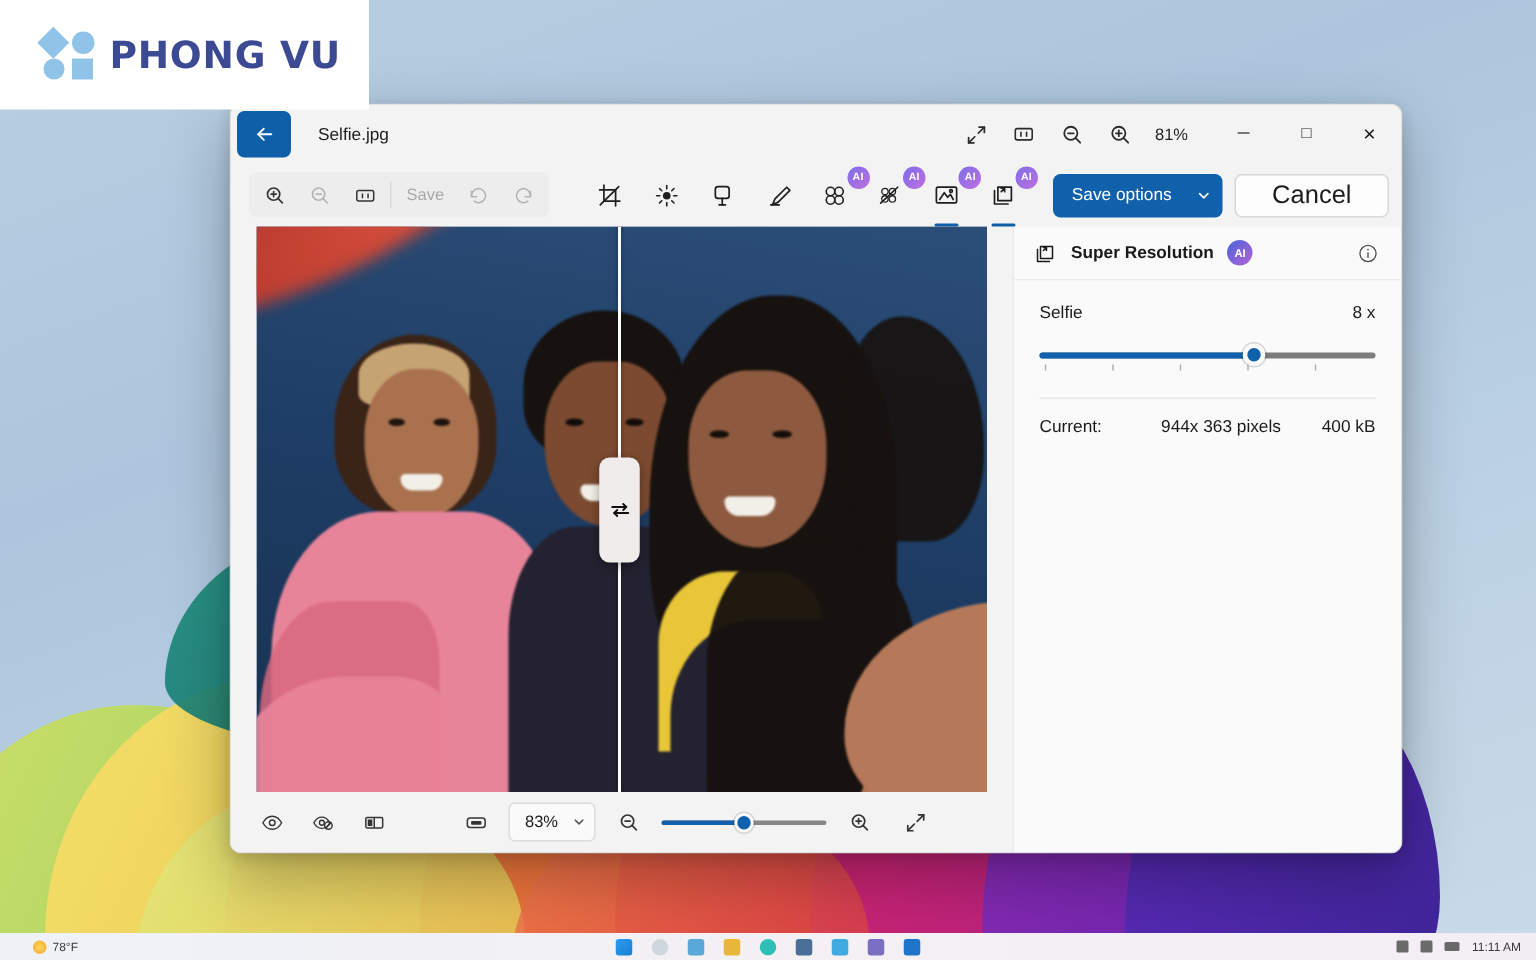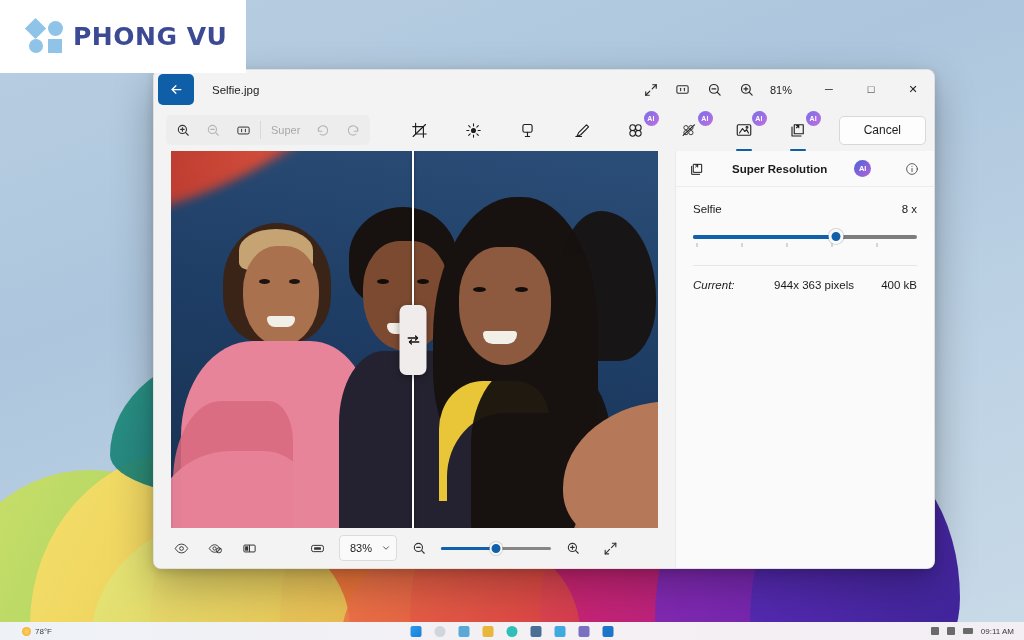--- a/index.html
+++ b/index.html
@@ -188,21 +188,21 @@
   }
   #save-chevron {
     width: 22px; display: flex; align-items: center; justify-content: center;
   }
   #cancel-button {
     height: 29px;
     background: #fdfdfd;
     color: #1c1c1c;
     border: 1px solid #d8d8d8;
     border-radius: 5px;
-    font-size: 12px;
+    font-size: 17px;
     font-family: "Liberation Sans", sans-serif;
     padding: 0 24px;
     cursor: pointer;
   }
 
   
   #window-body { flex: 1; display: flex; min-height: 0; }
 
   #canvas-area {
     width: 521px; flex: none;
@@ -322,21 +322,21 @@
     flex: 1;
     background: #fafafa;
     display: flex; flex-direction: column;
     border-left: 1px solid #eaeaea;
     min-width: 0;
   }
   #panel-header {
     height: 36px; flex: none;
     display: flex; align-items: center;
     padding: 0 12px 0 13px;
-    gap: 27px;
+    gap: 9px;
     border-bottom: 1px solid #ededed;
   }
   #panel-title {
     font-size: 11.5px; font-weight: 600; color: #1a1a1a;
   }
   #panel-ai-badge {
     width: 17px; height: 17px;
     border-radius: 50%;
     background: linear-gradient(135deg, #4a63d8, #b563d8);
     color: #fff; font-size: 7.5px; font-weight: 700;
@@ -385,21 +385,21 @@
   }
   #panel-divider {
     height: 1px; background: #e6e6e6;
     margin: 16px 0 13px 0;
   }
   .info-row {
     display: flex; align-items: baseline;
     font-size: 11.5px; color: #1a1a1a;
     margin-bottom: 13px;
   }
-  .info-label { width: 78px; flex: none; font-style: italic; }
+  .info-label { width: 78px; flex: none; }
   .info-dims { flex: 1; text-align: center; }
   .info-size { width: 60px; text-align: right; flex: none; }
 
   #generate-button {
     width: 100%;
     height: 29px;
     border: none;
     border-radius: 5px;
     background: linear-gradient(90deg, #2255c4 0%, #5a5ccb 35%, #9a62c8 65%, #c470c7 100%);
     color: #fff;
@@ -534,21 +534,21 @@
           </svg>
         </div>
         <div class="cb-icon">
           <svg width="15" height="15" viewBox="0 0 24 24" fill="none" stroke="currentColor" stroke-width="1.6">
             <rect x="3" y="6.5" width="18" height="11" rx="2"></rect>
             <line x1="9" y1="10" x2="9" y2="14" stroke-linecap="round"></line>
             <line x1="15" y1="10" x2="15" y2="14" stroke-linecap="round"></line>
           </svg>
         </div>
         <div class="vsep"></div>
-        <div id="reset-label">Super</div>
+        <div id="reset-label">Save</div>
         <div class="cb-icon disabled">
           <svg width="14" height="14" viewBox="0 0 24 24" fill="none" stroke="currentColor" stroke-width="1.8" stroke-linecap="round" stroke-linejoin="round">
             <path d="M4 8 L4 14 L10 14"></path>
               <path d="M4 13 A8 8 0 1 1 7 19"></path>
           </svg>
         </div>
         <div class="cb-icon disabled">
           <svg width="14" height="14" viewBox="0 0 24 24" fill="none" stroke="currentColor" stroke-width="1.8" stroke-linecap="round" stroke-linejoin="round">
             <path d="M20 8 L20 14 L14 14"></path>
               <path d="M20 13 A8 8 0 1 0 17 19"></path>
@@ -623,20 +623,28 @@
             <path d="M7 5 H19 V17 H7 Z"></path>
             <path d="M4 8 L4 20 L16 20"></path>
             <path d="M10 9 L13 6 M13 6 L13 9 M13 6 L10 6"></path>
           </svg>
           <span class="ai-badge">AI</span>
           <span class="tool-underline"></span>
         </div>
       </div>
 
       <div id="cmd-actions">
+        <button id="save-options-button">
+          <span>Save options</span>
+          <span id="save-chevron">
+            <svg width="11" height="11" viewBox="0 0 24 24" fill="none" stroke="currentColor" stroke-width="2.4" stroke-linecap="round" stroke-linejoin="round">
+              <polyline points="6 9 12 15 18 9"></polyline>
+            </svg>
+          </span>
+        </button>
         <button id="cancel-button">Cancel</button>
       </div>
     </div>
 
     <div id="window-body">
 
       <div id="canvas-area">
         <div id="image-stage">
           <div id="photo">
             <div class="sky"></div>
@@ -824,17 +832,17 @@
       <span class="tb-app" style="background:#2ec0b8;border-radius:50%;"></span>
       <span class="tb-app" style="background:#4a6f96;"></span>
       <span class="tb-app" style="background:#3fa9e0;"></span>
       <span class="tb-app" style="background:#7b6fc4;"></span>
       <span class="tb-app" style="background:#1e74c8;"></span>
     </div>
     <div id="tb-right">
       <span style="width:8px;height:8px;background:#6a6a6a;border-radius:1px;"></span>
       <span style="width:8px;height:8px;background:#6a6a6a;border-radius:1px;"></span>
       <span style="width:10px;height:6px;background:#6a6a6a;border-radius:1px;"></span>
-      <span>09:11 AM</span>
+      <span>11:11 AM</span>
     </div>
   </div>
 
 </div>
 
 </body></html>

